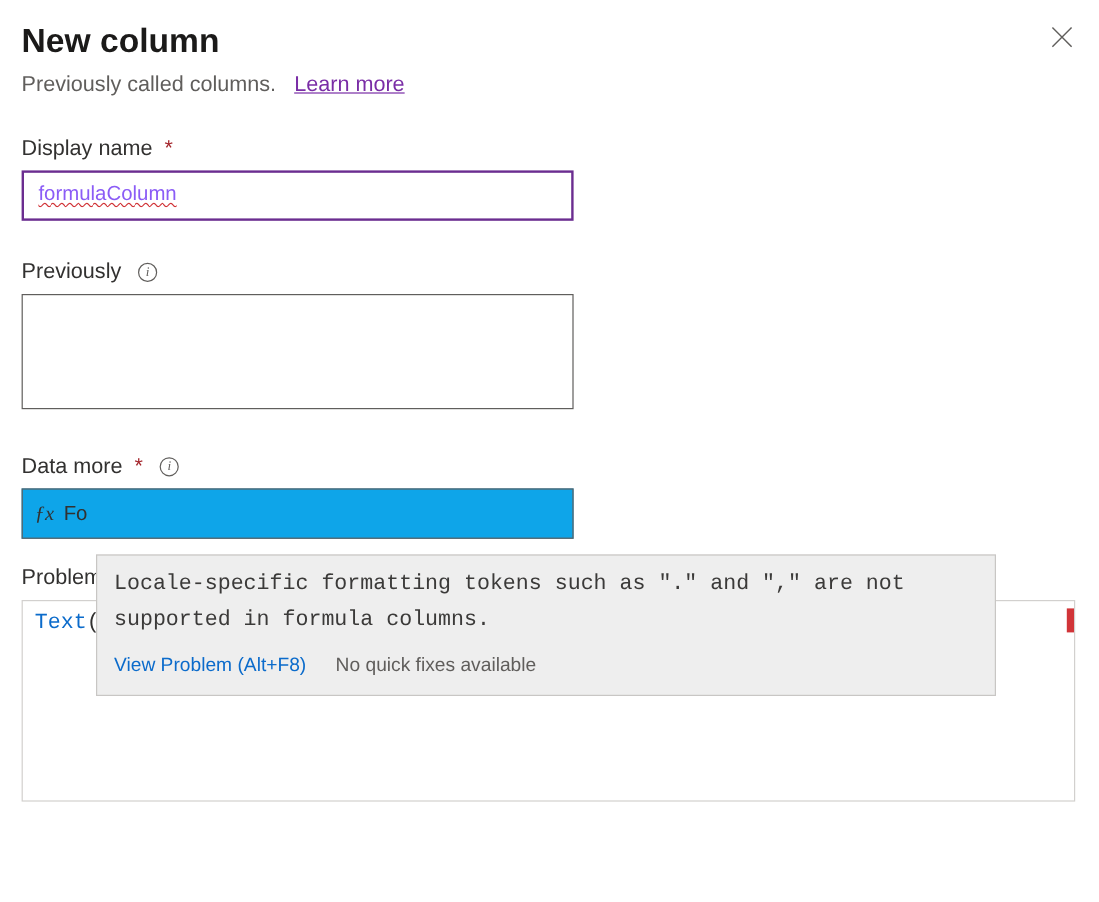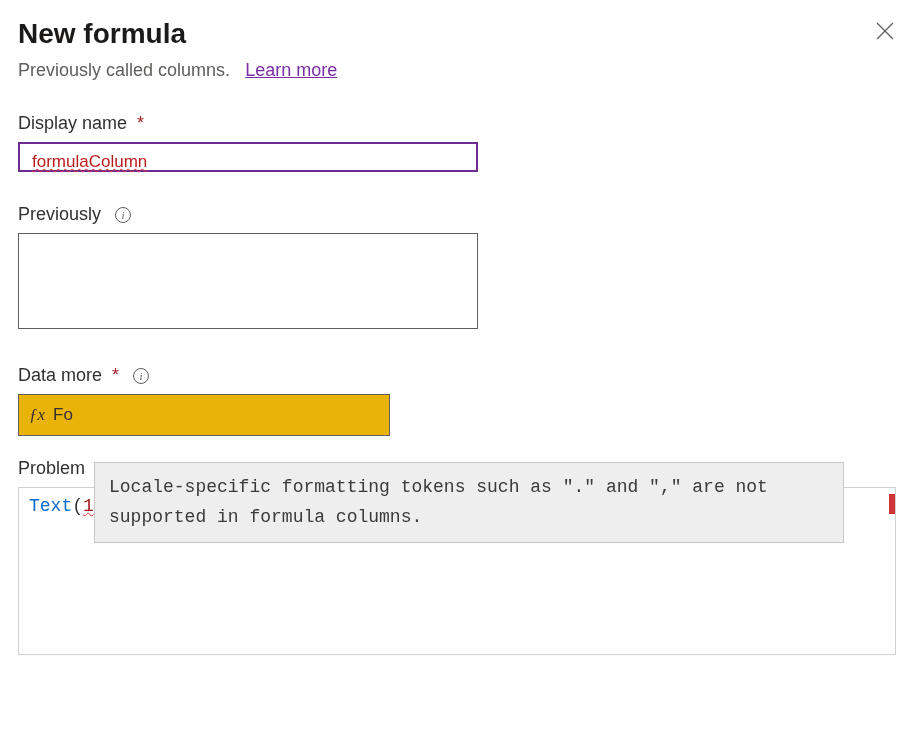--- a/index.html
+++ b/index.html
@@ -72,52 +72,52 @@
       border: 1px solid #605e5c;
       border-radius: 50%;
       font-size: 11px;
       font-style: italic;
       font-family: Georgia, serif;
       color: #605e5c;
       margin-left: 6px;
     }
     .text-input {
       width: 460px;
-      height: 30px;
+      height: 42px;
       padding: 8px 12px;
       font-size: 17px;
       border: 2px solid #6b2d90;
       outline: none;
       font-family: inherit;
-      color: #b91c1c;
+      color: #8b5cf6;
     }
     .spellcheck-underline {
       text-decoration: underline wavy #d13438;
       text-decoration-thickness: 1px;
     }
     .textarea-input {
       width: 460px;
       height: 96px;
       padding: 8px 12px;
       border: 1px solid #605e5c;
       outline: none;
       font-family: inherit;
       font-size: 17px;
       resize: none;
     }
     .select-input {
-      width: 372px;
+      width: 460px;
       height: 42px;
       padding: 6px 10px;
       border: 1px solid #605e5c;
       display: flex;
       align-items: center;
       gap: 8px;
       font-size: 17px;
-      background: #eab308;
+      background: #0ea5e9;
       position: relative;
     }
     .fx-icon {
       font-style: italic;
       font-family: "Times New Roman", Georgia, serif;
       color: #323130;
       font-size: 17px;
     }
     .formula-editor {
       width: 878px;
@@ -140,21 +140,21 @@
     .error-marker {
       position: absolute;
       right: 0px;
       top: 6px;
       width: 6px;
       height: 20px;
       background: #d13438;
     }
     .tooltip-popup {
       position: absolute;
-      left: 94px;
+      left: 80px;
       top: 462px;
       width: 750px;
       background: #eeeeee;
       border: 1px solid #c8c6c4;
       padding: 10px 14px;
       font-family: Consolas, "Courier New", monospace;
       font-size: 18px;
       color: #3b3a39;
       line-height: 1.65;
       z-index: 10;
@@ -176,21 +176,21 @@
       display: inline-block;
       max-width: 80px;
       white-space: nowrap;
       overflow: hidden;
     }
   </style>
 </head>
 <body>
 
 <div class="header">
-  <h1 class="title">New formula</h1>
+  <h1 class="title">New column</h1>
   <div class="close-btn">
     <svg width="18" height="18" viewBox="0 0 18 18">
       <line x1="1" y1="1" x2="17" y2="17" stroke="#605e5c" stroke-width="1.2"></line>
       <line x1="17" y1="1" x2="1" y2="17" stroke="#605e5c" stroke-width="1.2"></line>
     </svg>
   </div>
 </div>
 
 <div class="subheader">
   <span>Previously called columns.</span>
@@ -233,13 +233,17 @@
     <span class="formula-label-truncated">Problem</span>
   </div>
   <div class="formula-editor">
     <span class="tok-func">Text</span><span class="tok-plain">(</span><span class="tok-num error-underline">1</span><span class="tok-plain error-underline">,</span><span class="tok-str error-underline">"#,#"</span><span class="tok-plain">)</span>
     <div class="error-marker"></div>
   </div>
 </div>
 
 <div class="tooltip-popup">
   <div>Locale-specific formatting tokens such as "." and "," are not supported in formula columns.</div>
+  <div class="tooltip-actions">
+    <span class="tooltip-link">View Problem (Alt+F8)</span>
+    <span class="tooltip-muted">No quick fixes available</span>
+  </div>
 </div>
 
 </body></html>

